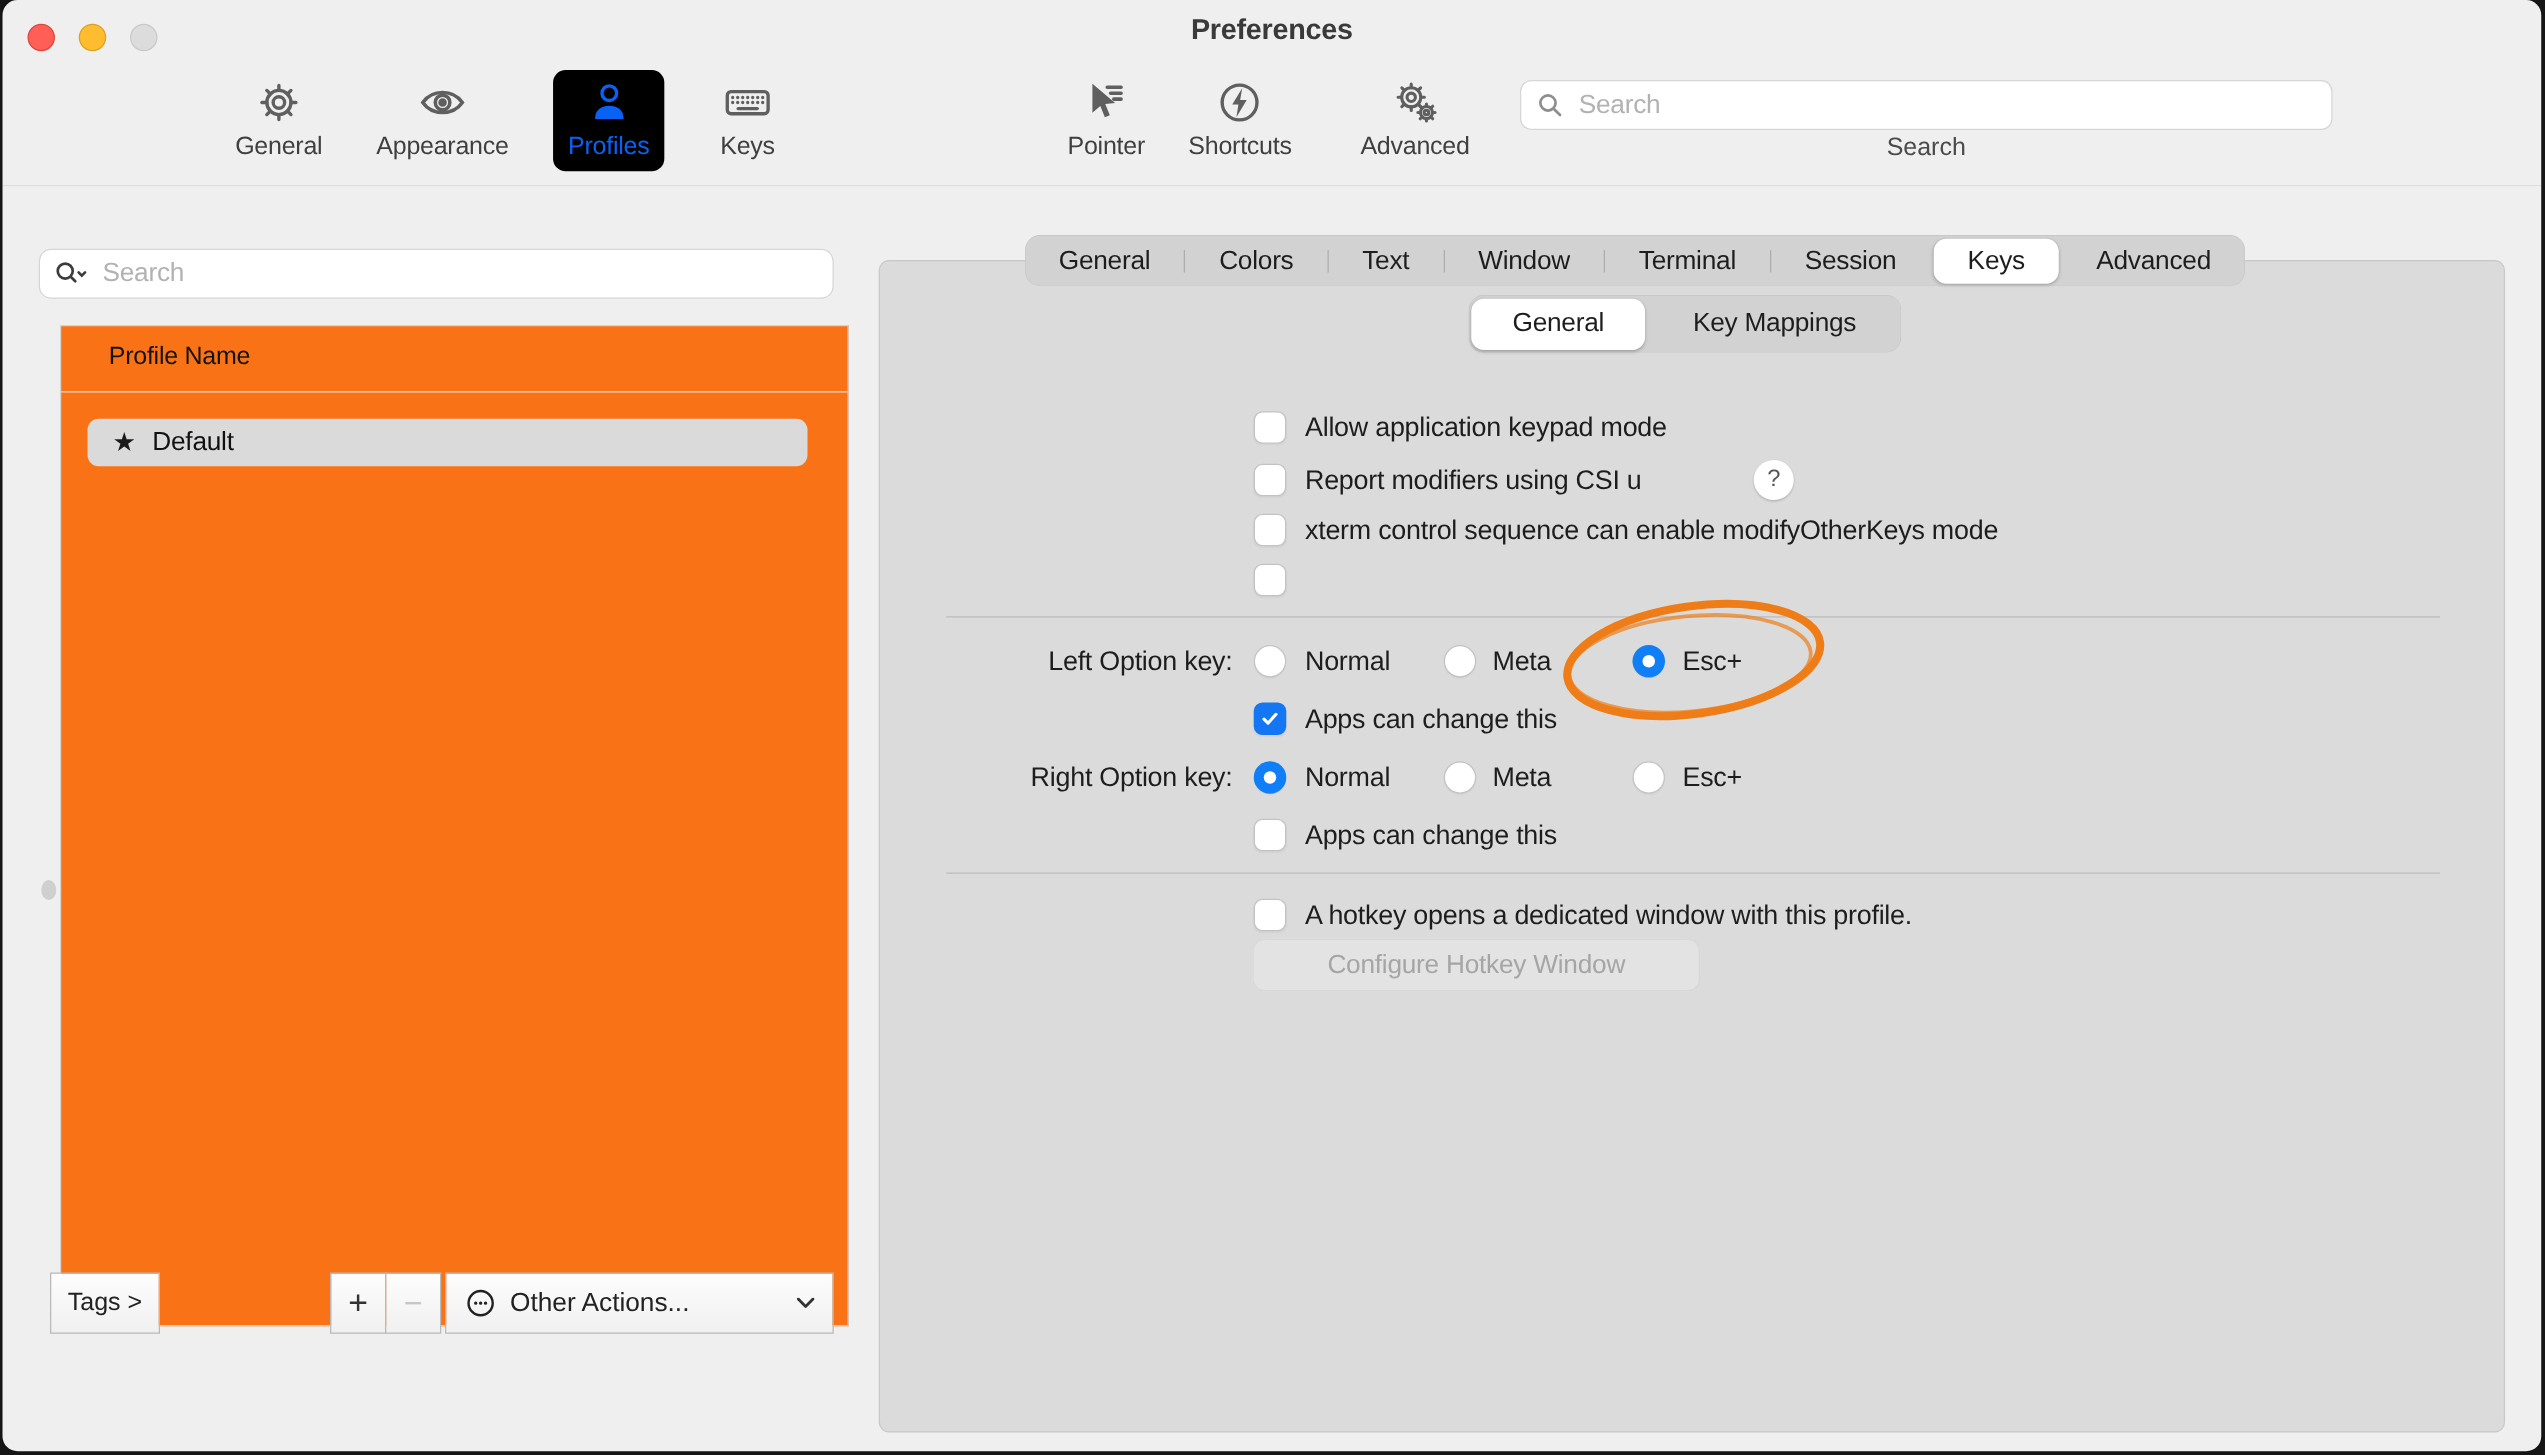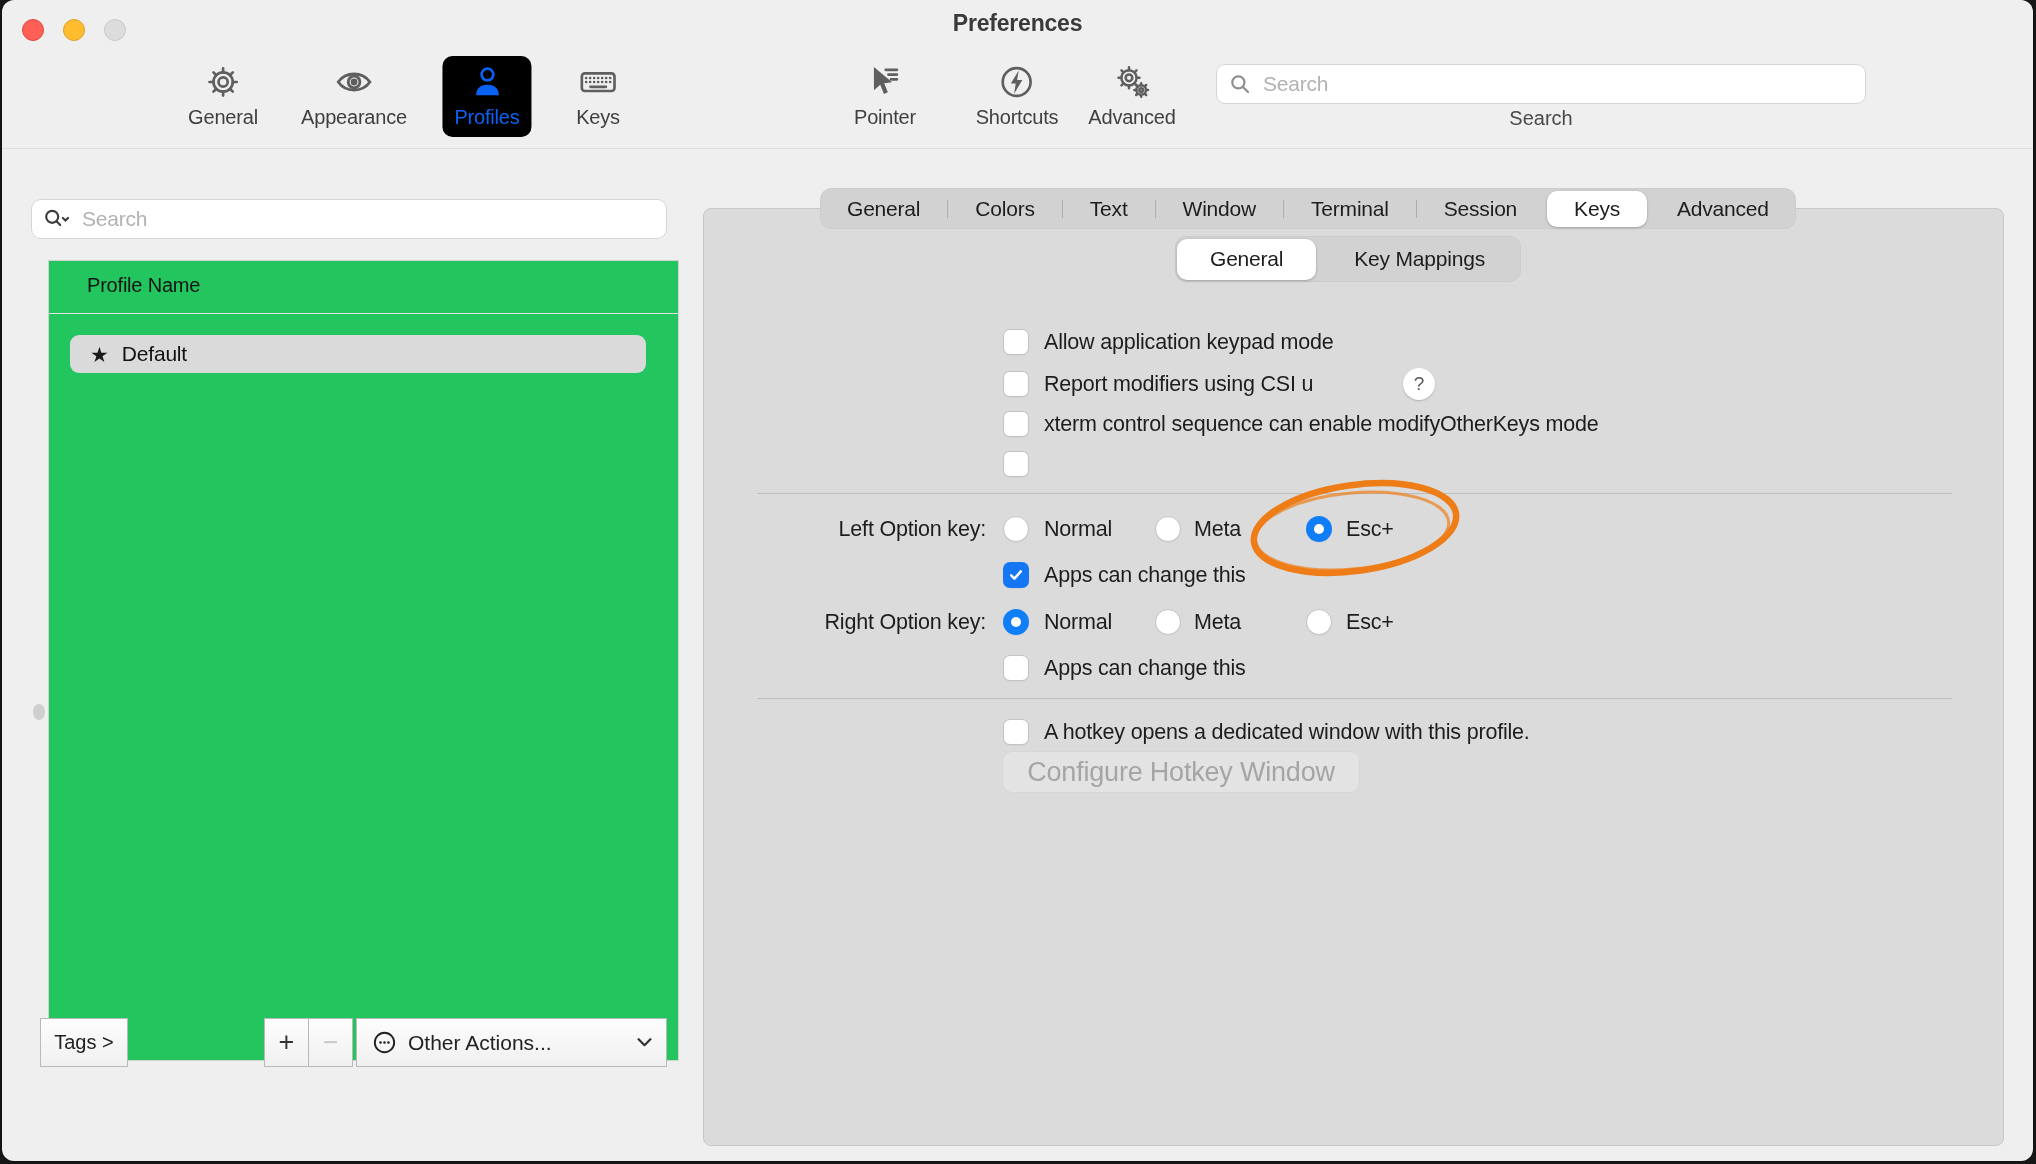--- a/index.html
+++ b/index.html
@@ -16,21 +16,21 @@
   .toolbar-item.sel{background:#000000;}
   .toolbar-item.sel .lbl{color:#0a62f5;}
   .tb-divider{position:absolute;left:0;top:148px;width:100%;height:1px;background:rgba(0,0,0,.07);}
   .searchfield{position:absolute;display:flex;align-items:center;background:#fff;border:1px solid #d6d6d6;
     border-radius:9px;box-sizing:border-box;padding:0 10px;gap:8px;}
   .searchfield input{border:none;outline:none;flex:1;font-size:21px;color:#333;background:transparent;
     font-family:inherit;letter-spacing:-.2px;}
   .searchfield input::placeholder{color:#b2b2b2;}
   .search-caption{position:absolute;left:1214px;top:107px;width:650px;text-align:center;
     font-size:20px;color:#4a4a4a;}
-  .listbox{position:absolute;left:46px;top:260px;width:631px;height:801px;background:#22c55e;
+  .listbox{position:absolute;left:46px;top:260px;width:631px;height:801px;background:#f97316;
     border:1px solid #d2d2d2;box-sizing:border-box;}
   .list-header{position:absolute;left:38px;top:13px;font-size:20px;color:#141414;letter-spacing:-.2px;}
   .list-hdiv{position:absolute;left:0;top:52px;width:100%;height:1px;background:#e0e0e0;}
   .profile-row{position:absolute;left:21px;top:74px;width:576px;height:38px;background:#dadada;
     border-radius:9px;display:flex;align-items:center;padding:0 0 0 20px;box-sizing:border-box;gap:13px;}
   .profile-row .star{font-size:21px;color:#1a1a1a;line-height:1;}
   .profile-row .pname{font-size:21px;color:#111;letter-spacing:-.2px;}
   .panel{position:absolute;left:701px;top:208px;width:1301px;height:938px;background:#dbdbdb;
     border:1px solid #c8c8c8;border-radius:8px;box-sizing:border-box;}
   .seg{position:absolute;display:flex;align-items:center;background:#d2d2d2;border-radius:12px;
@@ -50,21 +50,21 @@
   .radio.on::after{content:"";position:absolute;left:8px;top:8px;width:10px;height:10px;
     border-radius:50%;background:#fff;}
   .plabel{position:absolute;font-size:21.5px;color:#1d1d1f;letter-spacing:-.2px;white-space:nowrap;line-height:26px;}
   .rlabel{position:absolute;font-size:21.5px;color:#1d1d1f;letter-spacing:-.2px;text-align:right;line-height:26px;}
   .pdiv{position:absolute;height:1px;background:#bcbcbc;}
   .helpbtn{position:absolute;width:32px;height:32px;border-radius:50%;background:#fff;
     box-shadow:0 1px 2px rgba(0,0,0,.2);display:flex;align-items:center;justify-content:center;
     font-size:19px;color:#555;}
   .disbtn{position:absolute;left:1000px;top:751px;width:358px;height:42px;background:#e3e3e3;
     border-radius:10px;box-shadow:inset 0 0 0 1px rgba(0,0,0,.05);display:flex;align-items:center;
-    justify-content:center;font-size:27px;color:#a5a5a5;letter-spacing:-.2px;}
+    justify-content:center;font-size:21px;color:#a5a5a5;letter-spacing:-.2px;}
   .btn{position:absolute;top:1018px;height:49px;background:linear-gradient(180deg,#fdfdfd,#f0f0f0);
     border:1px solid #b9b9b9;box-sizing:border-box;display:flex;align-items:center;justify-content:center;
     font-size:20px;color:#222;}
   .btn.dropdown{justify-content:flex-start;gap:10px;padding:16px 14px;}
   .btn .minus{color:#c6c6c6;font-size:26px;}
   .plus-glyph{font-size:27px;color:#333;font-weight:300;}
   .splitter-dot{position:absolute;left:31px;top:704px;width:12px;height:16px;border-radius:50%;background:#cfcfcf;}
   .annot{position:absolute;left:1226px;top:462px;pointer-events:none;z-index:9;}
   svg{display:block;}
 </style>
@@ -125,21 +125,21 @@
   <div class="toolbar-item" style="left:883px;">
     <span class="icn">
       <svg width="38" height="38" viewBox="0 0 24 24" fill="none" stroke="#5f5f5f" stroke-width="1.8" stroke-linecap="round">
         <path fill="#5f5f5f" stroke="none" d="M5 2.5 5 17.2 9 13.8l2.3 5.7 2.5-1.1-2.3-5.6 5-0.6Z"></path>
         <path d="M12.5 4.3h7 M14.2 7.3h5.3 M15.8 10.3h3.7"></path>
       </svg>
     </span>
     <span class="lbl">Pointer</span>
   </div>
 
-  <div class="toolbar-item" style="left:1015px;">
+  <div class="toolbar-item" style="left:990px;">
     <span class="icn">
       <svg width="38" height="38" viewBox="0 0 24 24" fill="none" stroke="#5f5f5f" stroke-width="1.7">
         <circle cx="12" cy="12" r="8.8"></circle>
         <path fill="#5f5f5f" stroke="none" d="M13.3 4.8 8.3 13h3.1l-1 6.4 5.2-8.7h-3.3Z"></path>
       </svg>
     </span>
     <span class="lbl">Shortcuts</span>
   </div>
 
   <div class="toolbar-item" style="left:1130px;">

